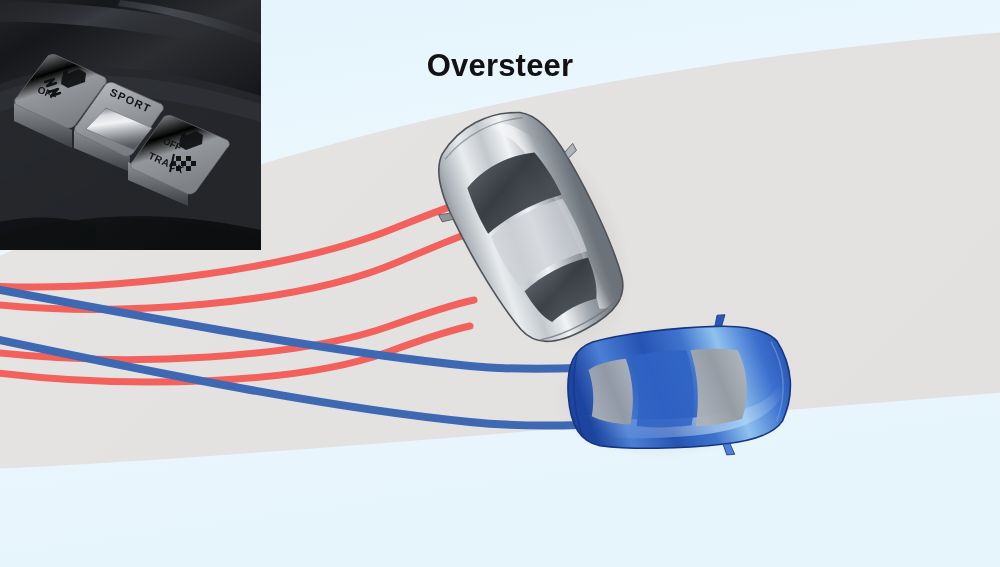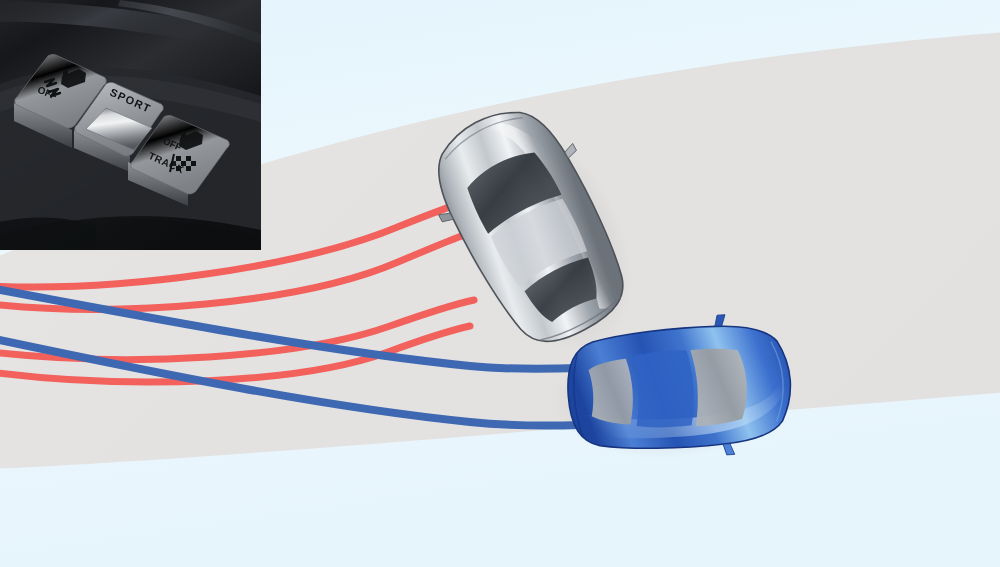--- a/index.html
+++ b/index.html
@@ -211,20 +211,21 @@
                C 31,69 27,82 22,90
                C 7,86 -9,86 -24,90
                C -30,82 -32,69 -33,52 Z"></path>
       <path fill="#2a56b4" stroke="#183a8c" stroke-width="0.8" d="M -59,-46 L -70,-50 L -70,-42 L -59,-39 Z"></path>
       <path fill="#4b81d6" stroke="#183a8c" stroke-width="0.8" d="M 59,-46 L 70,-50 L 70,-42 L 59,-39 Z"></path>
       <path fill="none" stroke="#6fa3e0" stroke-width="1.4" opacity="0.6" d="M -40,-94 C -14,-106 14,-106 40,-94"></path>
       <path fill="none" stroke="#17378a" stroke-width="1.6" opacity="0.8" d="M -42,100 C -18,108 18,108 42,100"></path>
     </g>
   </svg>
 
+  <div id="title">Oversteer</div>
 
   <div id="inset">
     <svg id="inset-svg" viewBox="0 0 261 250">
       <defs>
         <linearGradient id="consoleBg" x1="0" y1="0" x2="0.6" y2="1">
           <stop offset="0%" stop-color="#232426"></stop>
           <stop offset="18%" stop-color="#16171a"></stop>
           <stop offset="42%" stop-color="#2b2d31"></stop>
           <stop offset="70%" stop-color="#17181b"></stop>
           <stop offset="100%" stop-color="#0e0f11"></stop>

